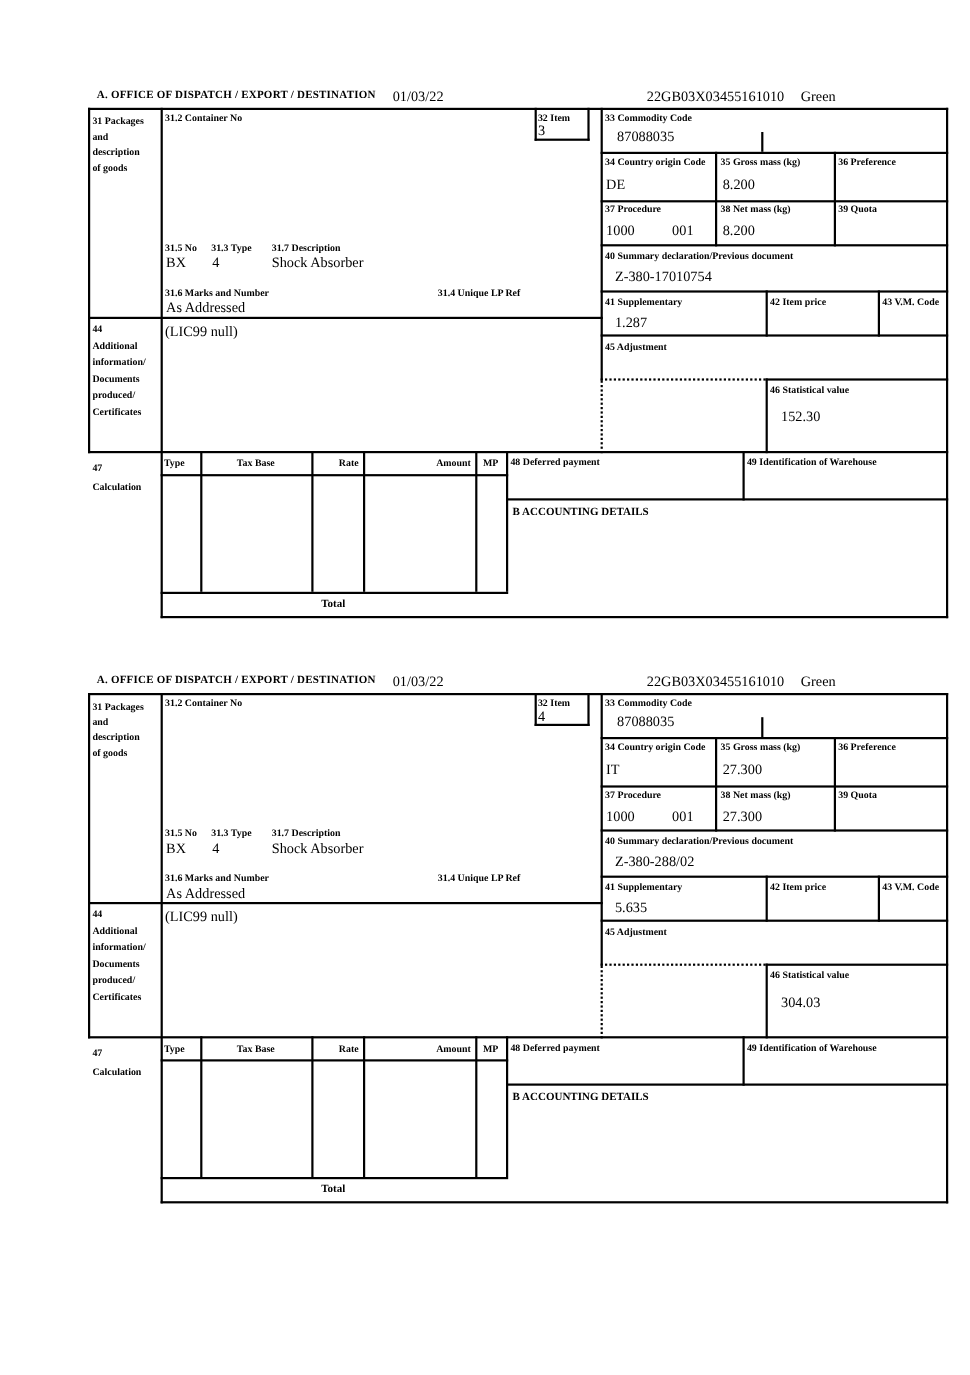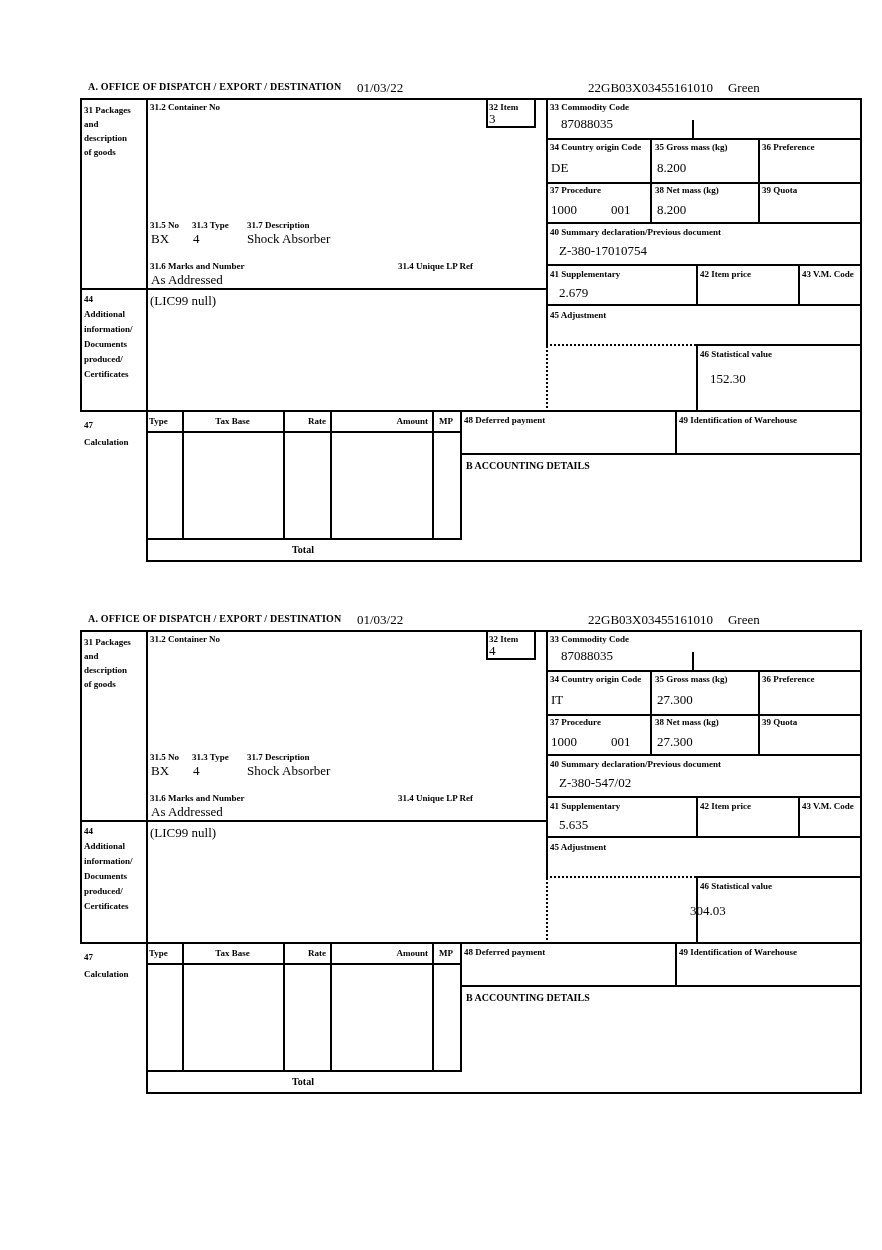--- a/index.html
+++ b/index.html
@@ -121,21 +121,21 @@
   <div class="val" style="left:471px;top:126px;">1000</div>
   <div class="val" style="left:531px;top:126px;">001</div>
   <div class="lbl" style="left:575px;top:109px;">38 Net mass (kg)</div>
   <div class="val" style="left:577px;top:126px;">8.200</div>
   <div class="lbl" style="left:682px;top:109px;">39 Quota</div>
 
   <div class="lbl" style="left:470px;top:151px;">40 Summary declaration/Previous document</div>
   <div class="val" style="left:479px;top:167px;">Z-380-17010754</div>
 
   <div class="lbl" style="left:470px;top:193px;">41 Supplementary</div>
-  <div class="val" style="left:479px;top:209px;">2.679</div>
+  <div class="val" style="left:479px;top:209px;">1.287</div>
   <div class="lbl" style="left:620px;top:193px;">42 Item price</div>
   <div class="lbl" style="left:722px;top:193px;">43 V.M. Code</div>
 
   <div class="lbl" style="left:470px;top:234px;">45 Adjustment</div>
 
   <div class="lbl" style="left:620px;top:273px;">46 Statistical value</div>
   <div class="val" style="left:630px;top:295px;">152.30</div>
 
   <div class="taxhead">
     <div style="width:36px;text-align:left;padding-left:3px;">Type</div>
@@ -247,31 +247,31 @@
   <div class="lbl" style="left:682px;top:66px;">36 Preference</div>
 
   <div class="lbl" style="left:470px;top:109px;">37 Procedure</div>
   <div class="val" style="left:471px;top:126px;">1000</div>
   <div class="val" style="left:531px;top:126px;">001</div>
   <div class="lbl" style="left:575px;top:109px;">38 Net mass (kg)</div>
   <div class="val" style="left:577px;top:126px;">27.300</div>
   <div class="lbl" style="left:682px;top:109px;">39 Quota</div>
 
   <div class="lbl" style="left:470px;top:151px;">40 Summary declaration/Previous document</div>
-  <div class="val" style="left:479px;top:167px;">Z-380-547/02</div>
+  <div class="val" style="left:479px;top:167px;">Z-380-288/02</div>
 
   <div class="lbl" style="left:470px;top:193px;">41 Supplementary</div>
   <div class="val" style="left:479px;top:209px;">5.635</div>
   <div class="lbl" style="left:620px;top:193px;">42 Item price</div>
   <div class="lbl" style="left:722px;top:193px;">43 V.M. Code</div>
 
   <div class="lbl" style="left:470px;top:234px;">45 Adjustment</div>
 
   <div class="lbl" style="left:620px;top:273px;">46 Statistical value</div>
-  <div class="val" style="left:610px;top:295px;">304.03</div>
+  <div class="val" style="left:630px;top:295px;">304.03</div>
 
   <div class="taxhead">
     <div style="width:36px;text-align:left;padding-left:3px;">Type</div>
     <div style="width:101px;text-align:center;">Tax Base</div>
     <div style="width:47px;text-align:right;padding-right:4px;">Rate</div>
     <div style="width:102px;text-align:right;padding-right:4px;">Amount</div>
     <div style="width:28px;text-align:center;">MP</div>
   </div>
   <div class="totalrow">Total</div>
 

